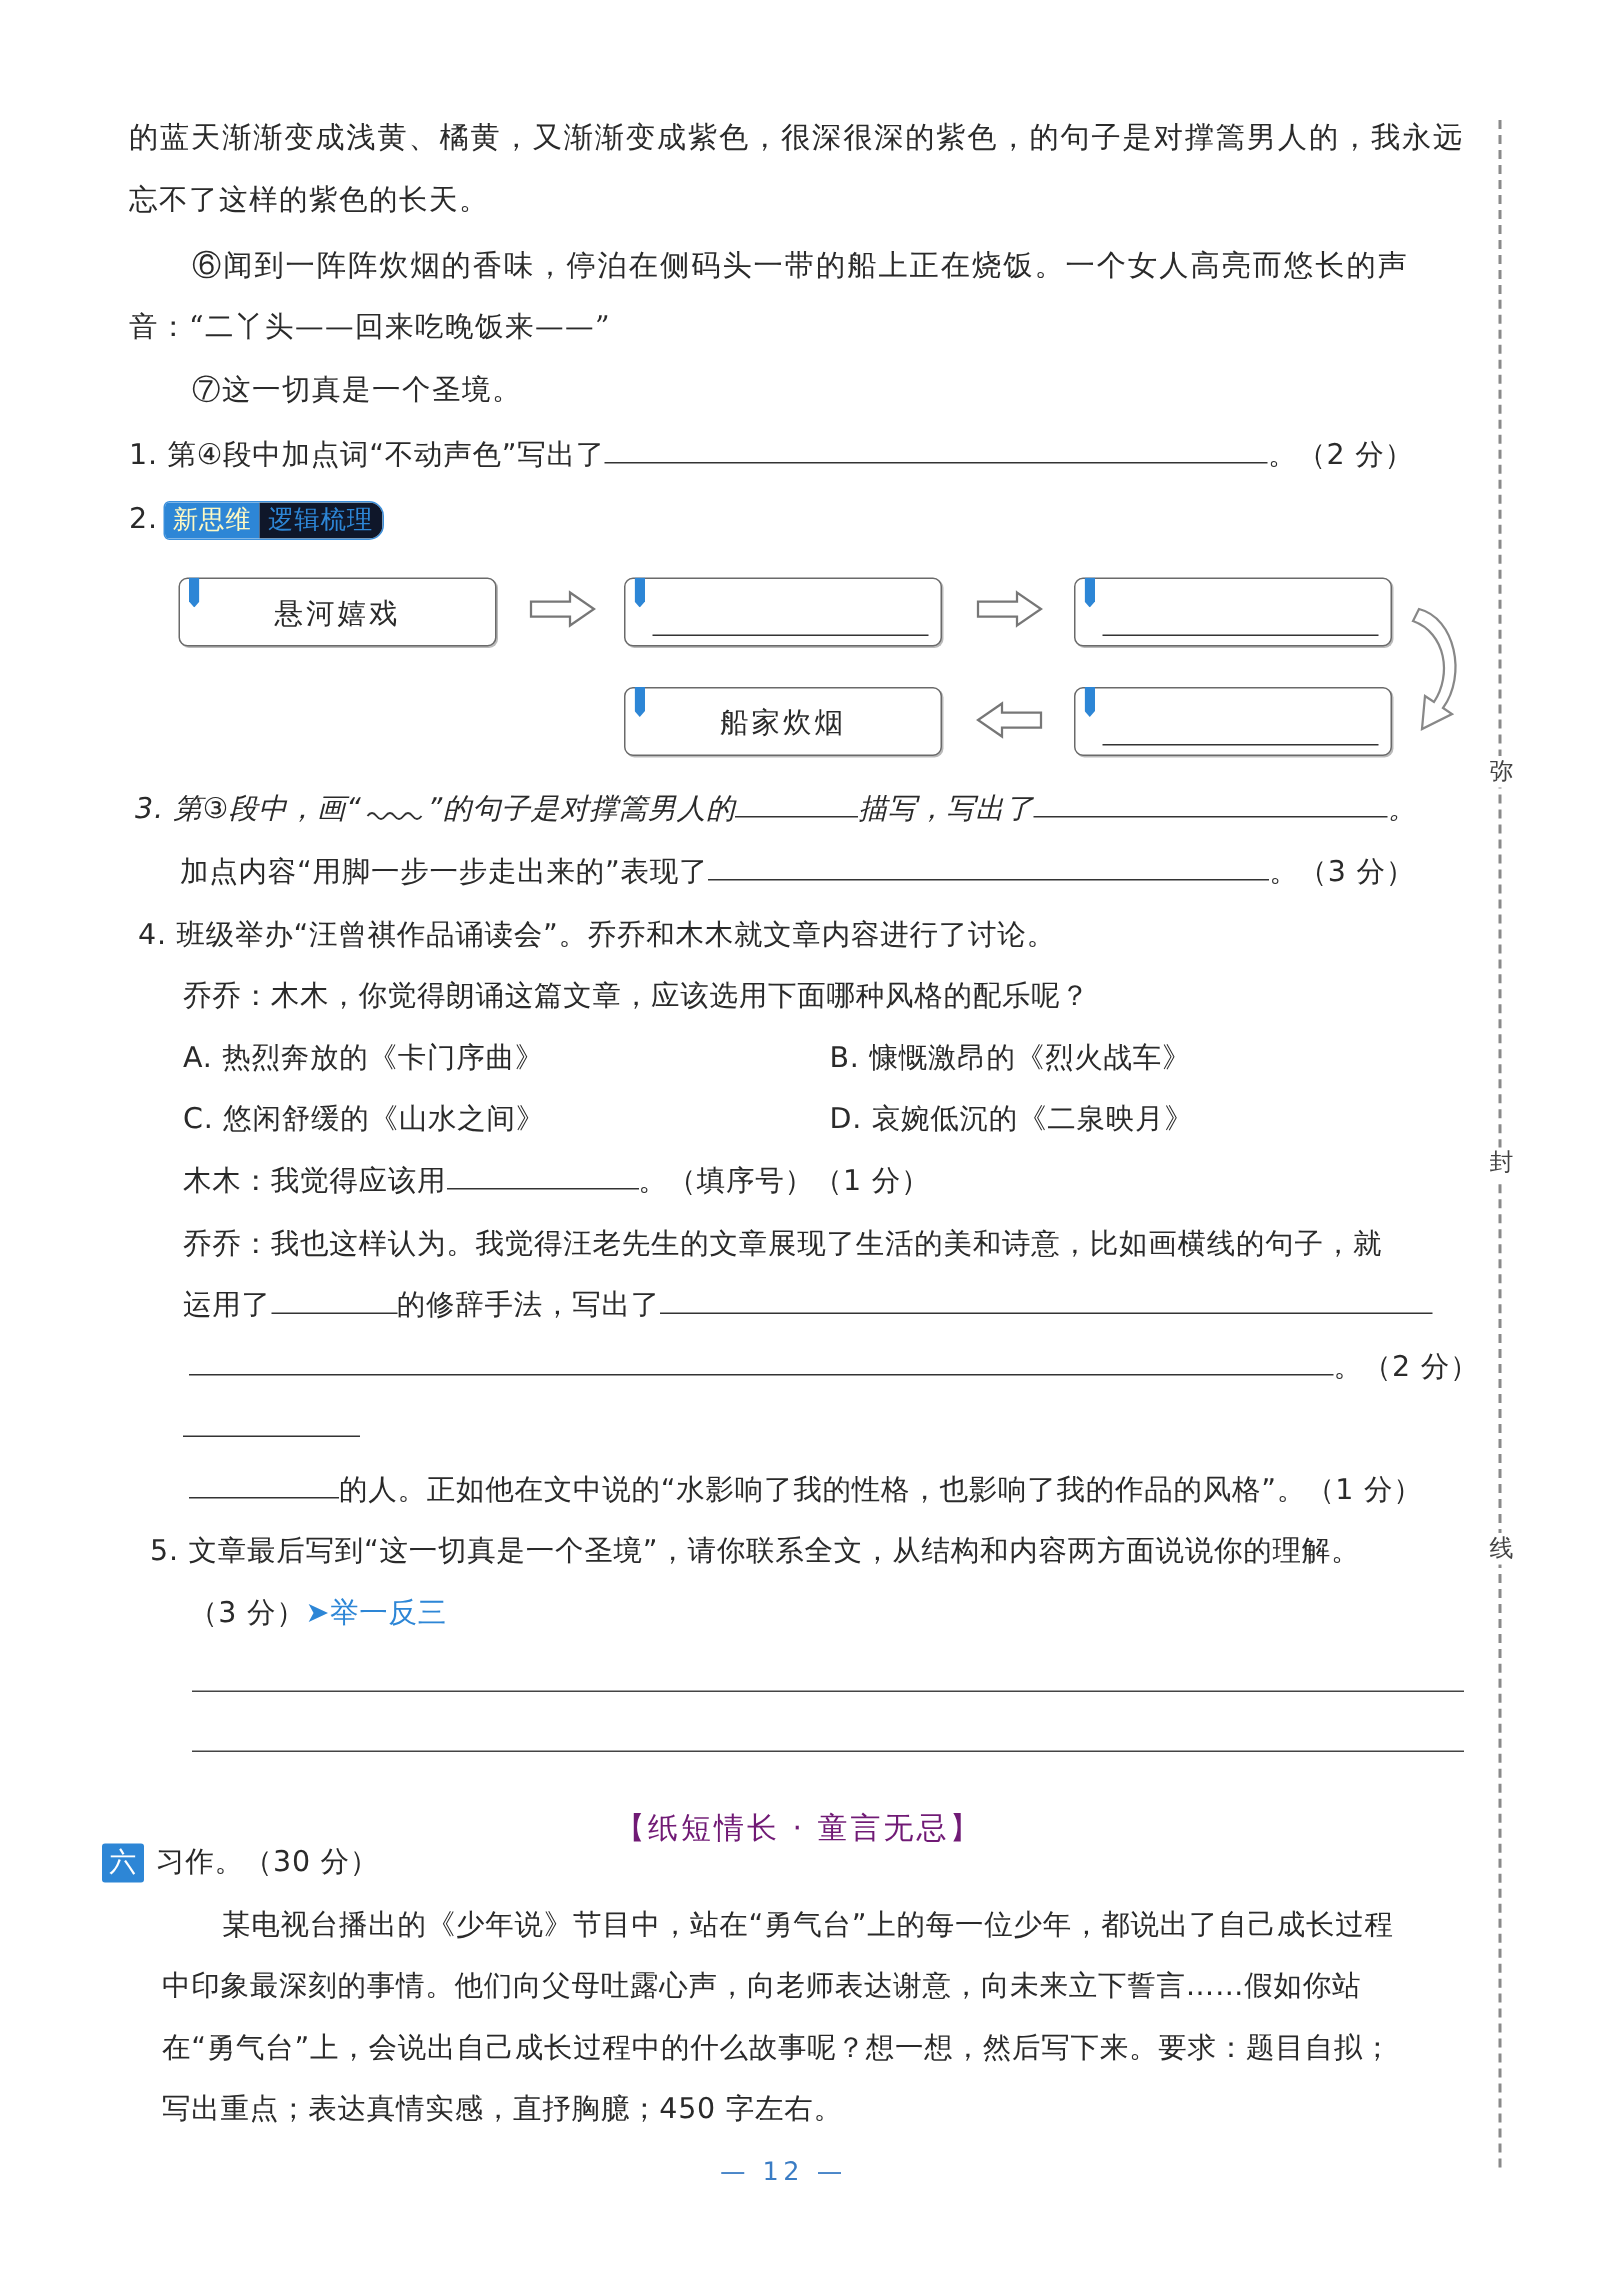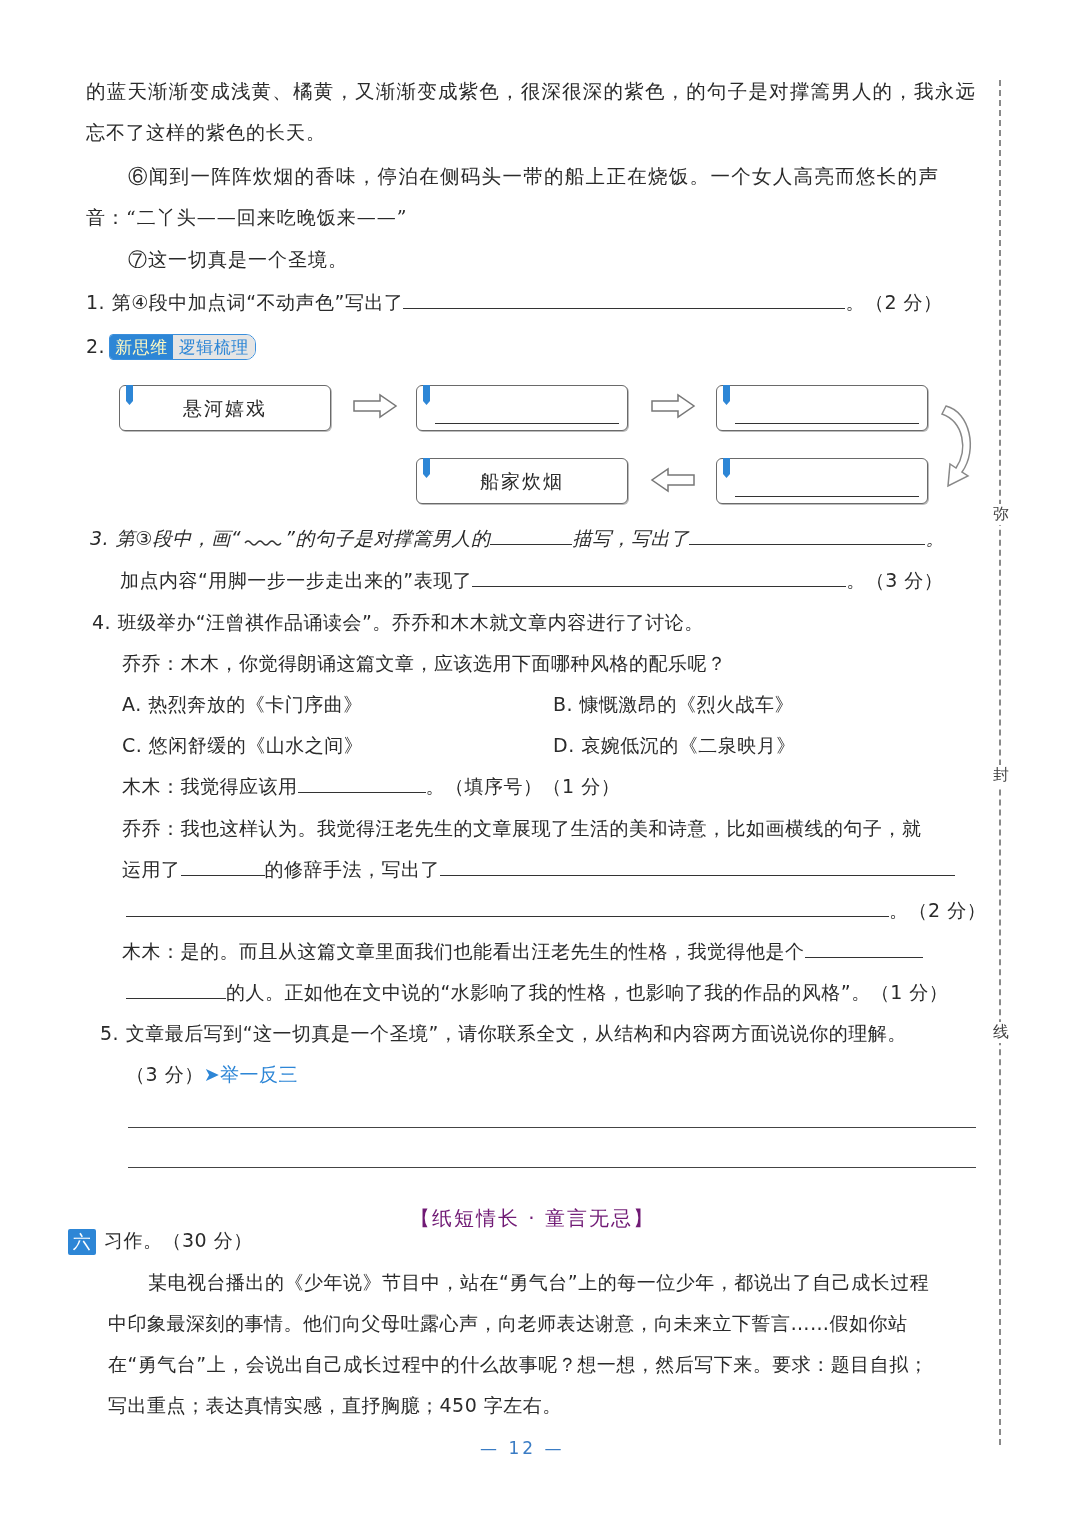--- a/index.html
+++ b/index.html
@@ -16,21 +16,21 @@
   .blue { color: #2d86d6; }
   .darkblue { color: #701a75; margin-top: 20px; }
 
   
   .binding { position: absolute; left: 999px; top: 80px; height: 1365px; border-left: 2px dashed #8a8a8a; }
   .binding-char { position: absolute; left: 990px; width: 22px; text-align: center; background: #fff; font-family: "DejaVu Sans", "Liberation Sans", sans-serif; font-size: 16px; color: #444; }
 
   
   .tag-wrap { display: inline-flex; align-items: stretch; height: 24px; vertical-align: middle; border: 1.5px solid #3a8fdc; border-radius: 4px 10px 10px 4px; overflow: hidden; margin: 0 6px 0 4px; }
   .tag-a { background: #2d86d6; color: #fef9c3; padding: 0 5px; font-size: 17px; line-height: 24px; font-family: "DejaVu Sans", "Liberation Sans", sans-serif; }
-  .tag-b { background: #e5e5e5; color: #2d86d6; padding: 0 6px; font-size: 17px; line-height: 24px; font-family: "DejaVu Sans", "Liberation Sans", sans-serif; }
+  .tag-b { background: #0f172a; color: #2d86d6; padding: 0 6px; font-size: 17px; line-height: 24px; font-family: "DejaVu Sans", "Liberation Sans", sans-serif; }
 
   
   .fbox { position: absolute; width: 210px; height: 44px; border: 1.5px solid #6a6a6a; border-radius: 6px; background: #fff; box-shadow: 1px 1px 0 #bbb; }
   .fbox .marker { position: absolute; left: 6px; top: -1px; width: 7px; height: 20px; background: #2d86d6; clip-path: polygon(0 0, 100% 0, 100% 80%, 50% 100%, 0 80%); }
   .fbox .label { position: absolute; left: 0; right: 0; top: 10px; text-align: center; font-size: 19px; letter-spacing: 2px; }
   .fbox .fill { position: absolute; left: 18px; right: 8px; bottom: 6px; border-bottom: 1.5px solid #333; }
   .arrow { position: absolute; }
 
   .section-num { display: inline-block; width: 28px; height: 26px; background: #2d86d6; color: #fff; text-align: center; line-height: 26px; font-size: 18px; font-family: "DejaVu Sans", "Liberation Sans", sans-serif; border-radius: 2px; vertical-align: middle; margin-right: 8px; }
 </style>
@@ -112,21 +112,21 @@
   <span>木木：我觉得应该用</span><span class="blank" style="width:128px;"></span><span>。（填序号）（1 分）</span>
 </div>
 <div class="abs sans line" style="left:122px; top:816px;">乔乔：我也这样认为。我觉得汪老先生的文章展现了生活的美和诗意，比如画横线的句子，就</div>
 <div class="abs sans line" style="left:122px; top:857px; width:856px;">
   <span>运用了</span><span class="blank" style="width:84px;"></span><span>的修辞手法，写出了</span><span class="blank" style="width:515px;"></span>
 </div>
 <div class="abs sans line" style="left:126px; top:898px;">
   <span class="blank" style="width:763px;"></span><span>。（2 分）</span>
 </div>
 <div class="abs sans line" style="left:122px; top:939px;">
-  <span>木木：是的。而且从这篇文章里面我们也能看出汪老先生的性格，我觉得他是个</span><span class="blank" style="width:118px;"></span>
+  <span class="blank" style="width:118px;"></span>
 </div>
 <div class="abs sans line" style="left:126px; top:980px;">
   <span class="blank" style="width:100px;"></span><span>的人。正如他在文中说的“水影响了我的性格，也影响了我的作品的风格”。（1 分）</span>
 </div>
 
 <div class="abs sans line" style="left:100px; top:1021px;">5. 文章最后写到“这一切真是一个圣境”，请你联系全文，从结构和内容两方面说说你的理解。</div>
 <div class="abs sans line" style="left:126px; top:1062px;">
   <span>（3 分）</span><span class="blue">➤举一反三</span>
 </div>
 <div class="abs" style="left:128px; top:1127px; width:848px; border-bottom:1.5px solid #444;"></div>

